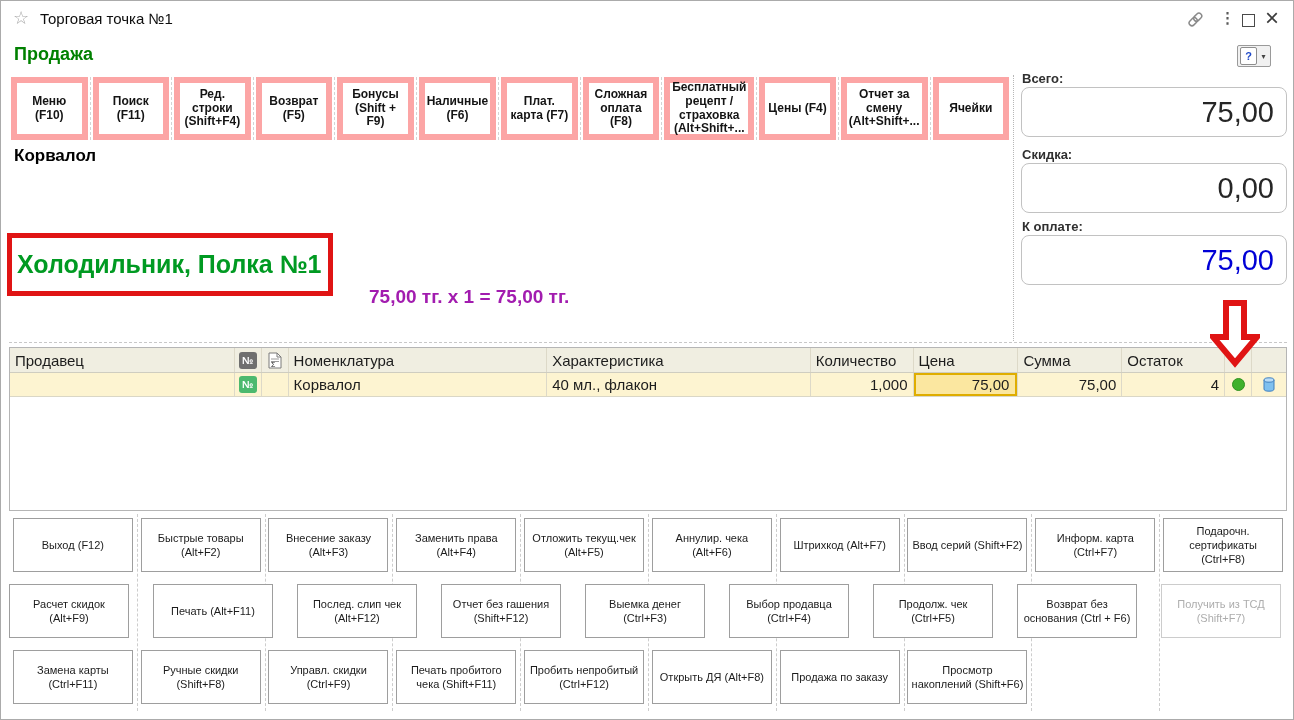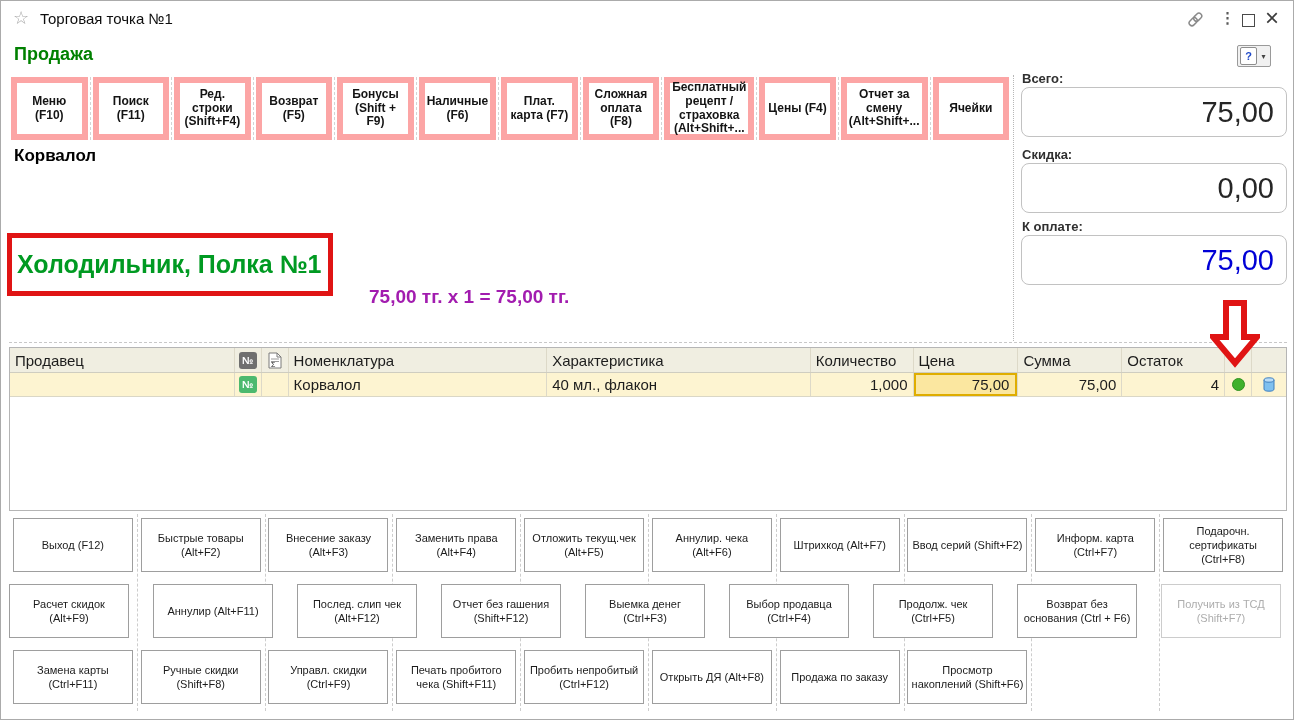--- a/index.html
+++ b/index.html
@@ -247,21 +247,21 @@
         </div>
         <div class="acell">
           <div class="abtn">Подарочн. сертификаты (Ctrl+F8)</div>
         </div>
       </div>
       <div class="action-row" style="top: 66px; gap: 24px;">
         <div class="acell">
           <div class="abtn">Расчет скидок (Alt+F9)</div>
         </div>
         <div class="acell">
-          <div class="abtn">Аннулир (Alt+F11)</div>
+          <div class="abtn">Печать (Alt+F11)</div>
         </div>
         <div class="acell">
           <div class="abtn">Послед. слип чек (Alt+F12)</div>
         </div>
         <div class="acell">
           <div class="abtn">Отчет без гашения (Shift+F12)</div>
         </div>
         <div class="acell">
           <div class="abtn">Выемка денег (Ctrl+F3)</div>
         </div>

